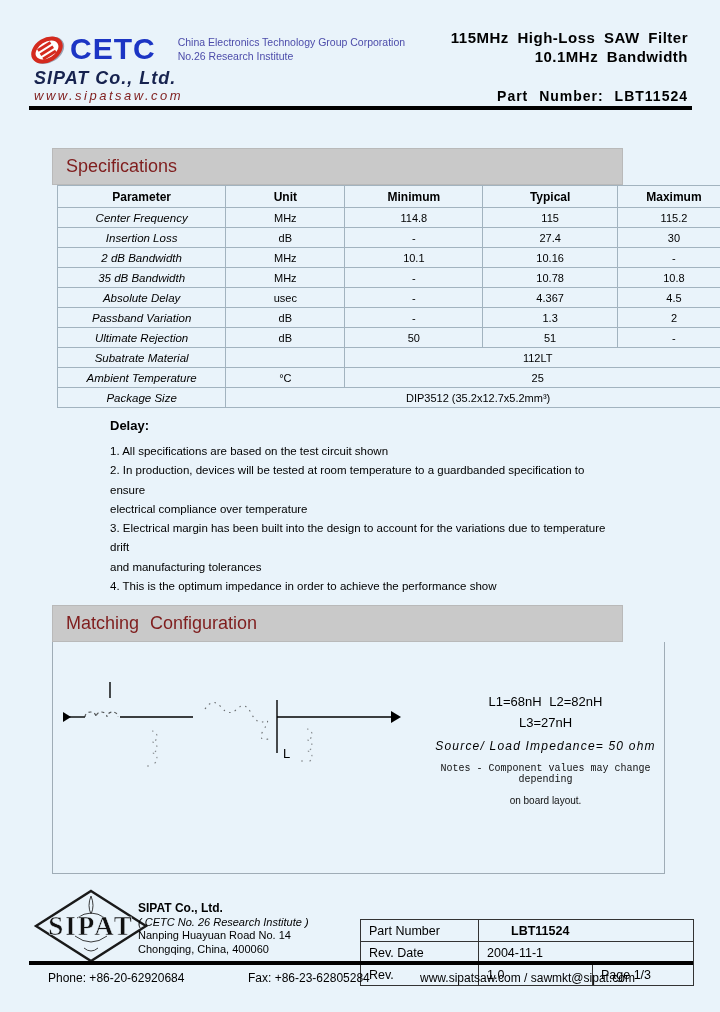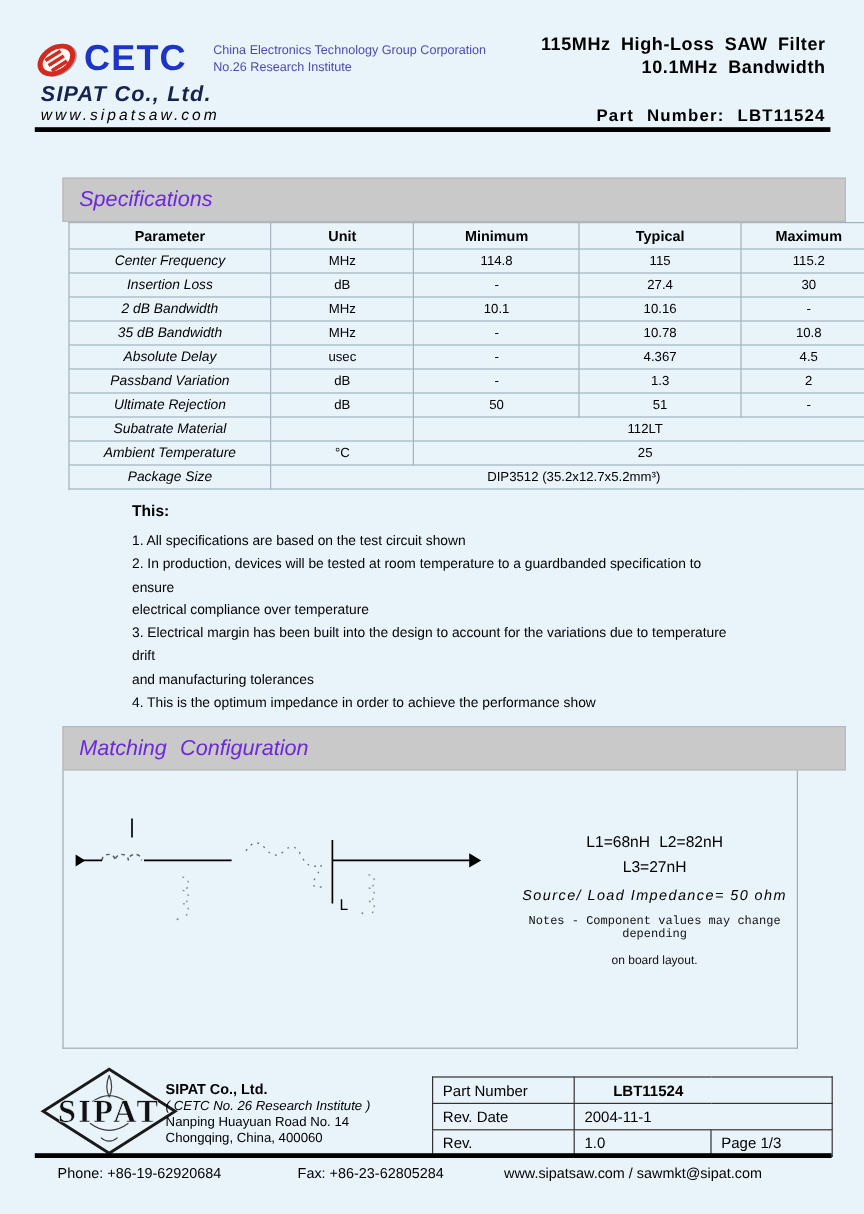--- a/index.html
+++ b/index.html
@@ -6,28 +6,28 @@
   .page{
     position:relative;width:720px;height:1012px;overflow:hidden;
     background:#e9f3fa;font-family:"Liberation Sans",sans-serif;color:#000;
   }
   
   .logo-row{position:absolute;left:28px;top:27px;display:flex;align-items:flex-start;}
   .cetc-mark{width:40px;height:46px;}
   .cetc-word{font-size:30px;font-weight:bold;color:#1c35c4;letter-spacing:1px;line-height:44px;margin-left:2px;}
   .cetc-lines{margin-left:22px;padding-top:8px;color:#4c4caa;font-size:10.5px;line-height:14px;}
   .sipat-name{position:absolute;left:34px;top:68px;font-size:18px;font-weight:bold;font-style:italic;color:#17234f;letter-spacing:1px;}
-  .website{position:absolute;left:34px;top:88px;font-size:13px;font-style:italic;color:#000000;letter-spacing:2.5px;}
+  .website{position:absolute;left:34px;top:88px;font-size:13px;font-style:italic;color:#7f1d1d;letter-spacing:2.5px;}
   .rule-thick{position:absolute;background:#000;}
   .hdr-rule{left:29px;top:106px;width:663px;height:4px;}
   .title-block{position:absolute;top:28px;right:32px;text-align:right;font-size:15px;font-weight:bold;letter-spacing:.5px;word-spacing:4px;line-height:19px;}
   .part-line{position:absolute;top:88px;right:32px;font-size:14px;font-weight:bold;letter-spacing:1px;word-spacing:6px;}
   
-  .sec-bar{position:absolute;left:52px;width:653px;height:37px;background:#c9c9c9;border:1px solid #b9b9b9;box-sizing:border-box;
-           font-style:italic;font-size:18px;line-height:35px;padding-left:13px;color:#6d28d9;word-spacing:6px;}
+  .sec-bar{position:absolute;left:52px;width:571px;height:37px;background:#c9c9c9;border:1px solid #b9b9b9;box-sizing:border-box;
+           font-size:18px;line-height:35px;padding-left:13px;color:#7f1d1d;word-spacing:6px;}
   
   .spec-table{position:absolute;left:57px;top:185px;width:674px;border-collapse:collapse;table-layout:fixed;}
   .spec-table th,.spec-table td{border:1px solid #a2b3bf;text-align:center;padding:0;}
   .spec-table th{height:21px;font-size:12px;font-weight:bold;}
   .spec-table td{height:19px;font-size:11px;}
   .spec-table td.param{font-style:italic;font-size:11.5px;}
   
   .notes{position:absolute;left:110px;top:418px;width:500px;}
   .notes-title{font-weight:bold;font-size:13px;margin-bottom:9px;}
   .notes-line{font-size:11.5px;line-height:19.3px;}
@@ -38,21 +38,21 @@
   .mt-l1{font-size:13px;margin-bottom:6px;word-spacing:4px;}
   .mt-l3{font-size:13px;margin-bottom:9px;}
   .mt-imp{font-size:12px;letter-spacing:1.2px;margin-bottom:10px;font-style:italic;}
   .mt-note{font-size:10px;margin-bottom:10px;color:#111;font-family:Liberation Mono, monospace;}
   .mt-note2{font-size:10px;color:#111;}
   
   .f-logo{position:absolute;left:32px;top:888px;}
   .f-addr{position:absolute;left:138px;top:902px;font-size:11px;line-height:13.5px;}
   .f-company{font-weight:bold;font-size:12px;}
   .f-inst{font-style:italic;}
-  .f-table{position:absolute;left:360px;top:897px;width:333px;border-collapse:collapse;table-layout:fixed;}
+  .f-table{position:absolute;left:360px;top:919px;width:333px;border-collapse:collapse;table-layout:fixed;}
   .f-table td{border:1px solid #333;height:21px;font-size:12.5px;padding:0 0 0 8px;background:transparent;}
   .f-table td.pn-val{font-weight:bold;padding-left:32px;}
   .ftr-rule{left:29px;top:961px;width:664px;height:4px;}
   .contact{position:absolute;top:971px;left:0;width:720px;height:20px;font-size:12px;}
   .contact span{position:absolute;top:0;white-space:nowrap;}
   .c-phone{left:48px;}
   .c-fax{left:248px;}
   .c-web{left:420px;}
 </style>
 </head>
@@ -167,21 +167,21 @@
           <td colspan="3">25</td>
         </tr>
         <tr>
           <td class="param">Package Size</td>
           <td colspan="4">DIP3512   (35.2x12.7x5.2mm³)</td>
         </tr>
       </tbody>
   </table>
 
   <div class="notes">
-    <div class="notes-title">This:</div>
+    <div class="notes-title">Delay:</div>
     <div id="notes-lines">
         <div class="notes-line">1. All specifications are based on the test circuit shown</div>
         <div class="notes-line">2. In production, devices will be tested at room temperature to a guardbanded specification to ensure</div>
         <div class="notes-line">electrical compliance over temperature</div>
         <div class="notes-line">3. Electrical margin has been built into the design to account for the variations due to temperature drift</div>
         <div class="notes-line">and manufacturing tolerances</div>
         <div class="notes-line">4. This is the optimum impedance in order to achieve the performance show</div>
       </div>
   </div>
 
@@ -257,18 +257,18 @@
       <td>Rev.</td>
       <td>1.0</td>
       <td>Page   1/3</td>
     </tr>
   </tbody>
     </table>
 
   <div class="rule-thick ftr-rule"></div>
 
   <div class="contact">
-    <span class="c-phone">Phone:  +86-19-62920684</span>
+    <span class="c-phone">Phone:  +86-20-62920684</span>
     <span class="c-fax">Fax:  +86-23-62805284</span>
     <span class="c-web">www.sipatsaw.com  /  sawmkt@sipat.com</span>
   </div>
 
 </div>
 
 </body></html>

